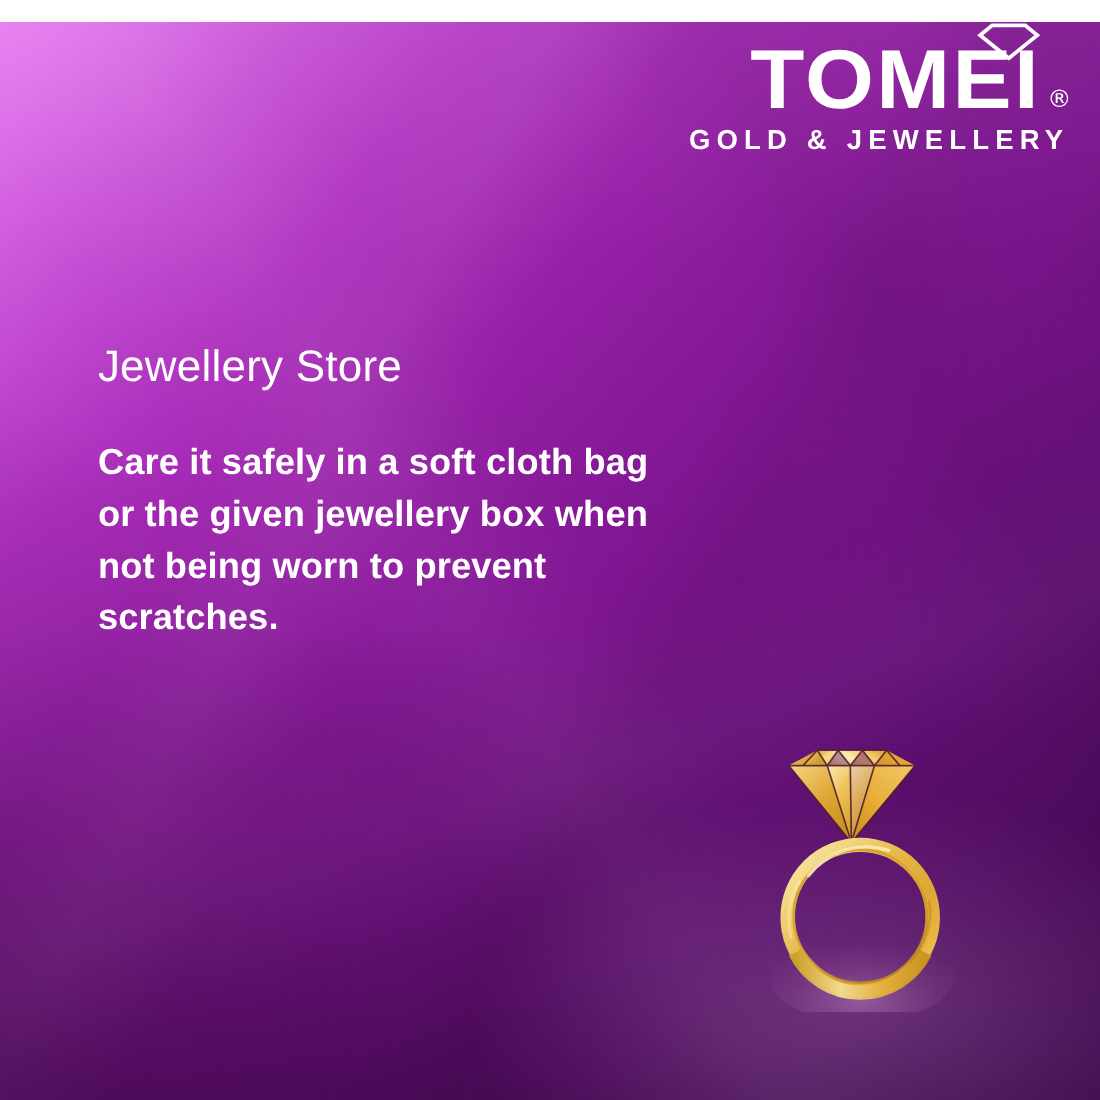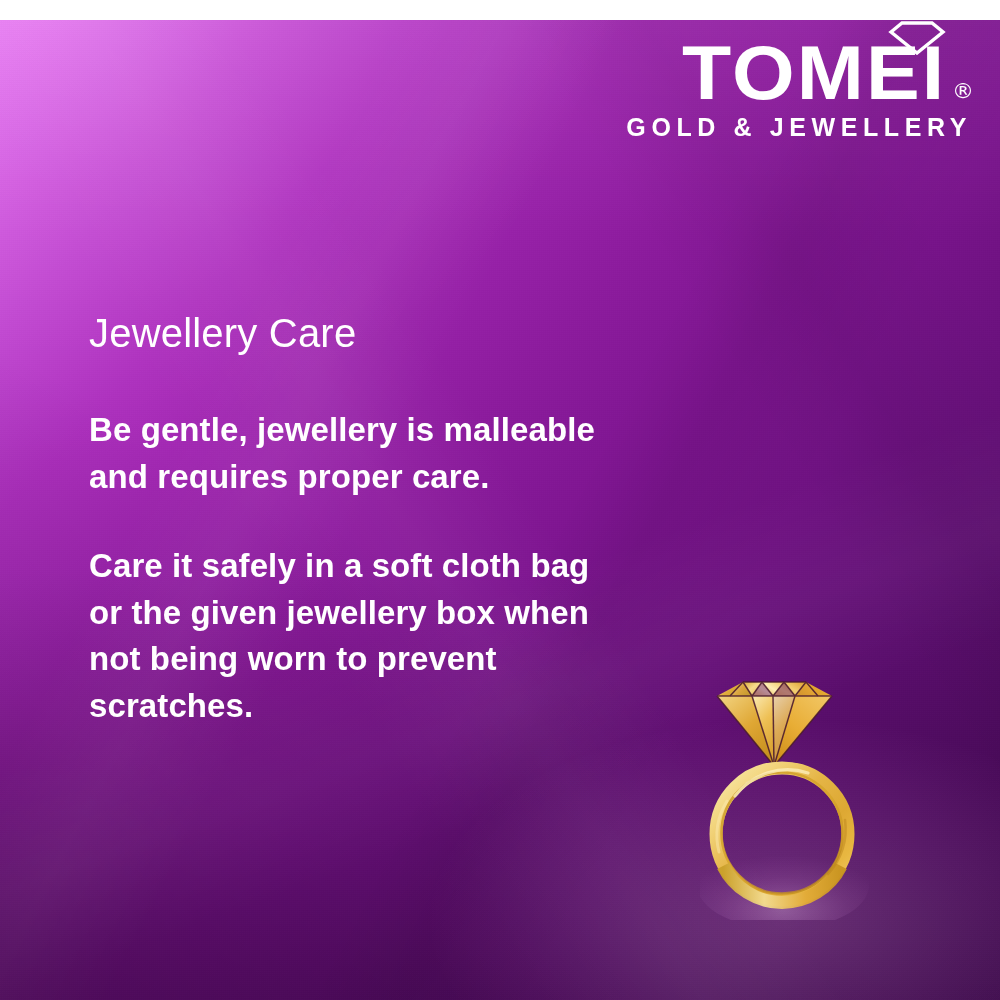--- a/index.html
+++ b/index.html
@@ -206,23 +206,21 @@
         <path d="M3 11 L14 2 L44 2 L55 11 L29 32 Z" fill="none" stroke="#ffffff" stroke-width="3.4" stroke-linejoin="miter"></path>
       </svg>
 
       <span class="wordmark">TOMEI</span>
       <span class="reg-mark">®</span>
     </div>
     <div class="tagline">GOLD &amp; JEWELLERY</div>
   </div>
 
   <div id="copy">
-    <h1 class="headline">Jewellery Care</h1>
-    <p class="para para-1">Be gentle, jewellery is malleable
-and requires proper care.</p>
+    <h1 class="headline">Jewellery Store</h1>
     <p class="para para-2">Care it safely in a soft cloth bag
 or the given jewellery box when
 not being worn to prevent
 scratches.</p>
   </div>
 
   <svg id="ring-art" viewBox="0 0 170 250">
     <defs>
 
       <linearGradient id="gCrownL" x1="0" y1="0" x2="1" y2="1">

